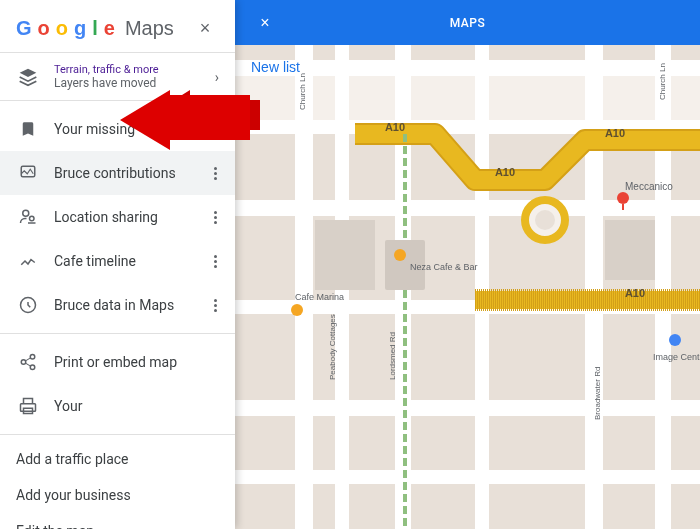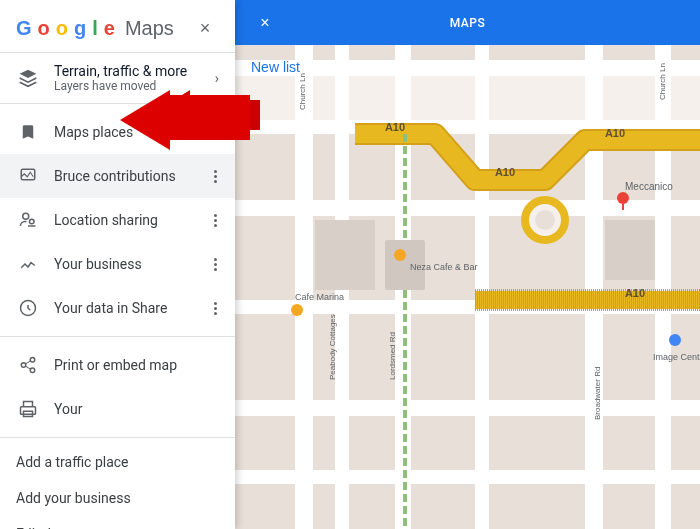--- a/index.html
+++ b/index.html
@@ -78,21 +78,21 @@
       cursor: pointer;
     }
     .layers-icon {
       width: 24px; height: 24px;
       display: flex; align-items: center; justify-content: center;
       margin-right: 14px;
       color: #5f6368;
       font-size: 16px;
     }
     .layers-text { flex: 1; }
-    .layers-title { font-size: 14px; color: #0f172a; }
+    .layers-title { font-size: 11px; color: #4c1d95; }
     .layers-subtitle { font-size: 12px; color: #5f6368; }
     .layers-arrow {
       color: #5f6368;
       font-size: 14px;
     }
 
     
     .menu-section {
       border-bottom: 1px solid #e0e0e0;
       padding: 6px 0;
@@ -325,21 +325,21 @@
   </div>
 
   <div class="menu-section">
 
     <div class="menu-item">
       <div class="menu-icon">
         <svg width="18" height="18" viewBox="0 0 24 24" fill="none">
           <path d="M17 3H7c-1.1 0-2 .9-2 2v16l7-3 7 3V5c0-1.1-.9-2-2-2z" fill="#5f6368"></path>
         </svg>
       </div>
-      <span class="menu-label">Maps places</span>
+      <span class="menu-label">Your missing</span>
       <div class="menu-dots">
           <div class="dot"></div>
           <div class="dot"></div>
           <div class="dot"></div>
         </div>
     </div>
 
     <div class="menu-item" style="background:#f1f3f4;">
       <div class="menu-icon">
         <svg width="18" height="18" viewBox="0 0 24 24" fill="none">
@@ -371,36 +371,36 @@
           <div class="dot"></div>
         </div>
     </div>
 
     <div class="menu-item">
       <div class="menu-icon">
         <svg width="18" height="18" viewBox="0 0 24 24" fill="none">
           <polyline points="3,17 8,12 12,16 16,10 21,14" stroke="#5f6368" stroke-width="2" fill="none"></polyline>
         </svg>
       </div>
-      <span class="menu-label">Your business</span>
+      <span class="menu-label">Cafe timeline</span>
       <div class="menu-dots">
           <div class="dot"></div>
           <div class="dot"></div>
           <div class="dot"></div>
         </div>
     </div>
 
     <div class="menu-item">
       <div class="menu-icon">
         <svg width="18" height="18" viewBox="0 0 24 24" fill="none">
           <path d="M12 2C6.5 2 2 6.5 2 12s4.5 10 10 10 10-4.5 10-10S17.5 2 12 2z" stroke="#5f6368" stroke-width="2"></path>
           <path d="M12 8v4l3 3" stroke="#5f6368" stroke-width="2"></path>
         </svg>
       </div>
-      <span class="menu-label">Your data in Share</span>
+      <span class="menu-label">Bruce data in Maps</span>
       <div class="menu-dots">
           <div class="dot"></div>
           <div class="dot"></div>
           <div class="dot"></div>
         </div>
     </div>
   </div>
 
   <div class="menu-section2">
     <div class="menu-item">

